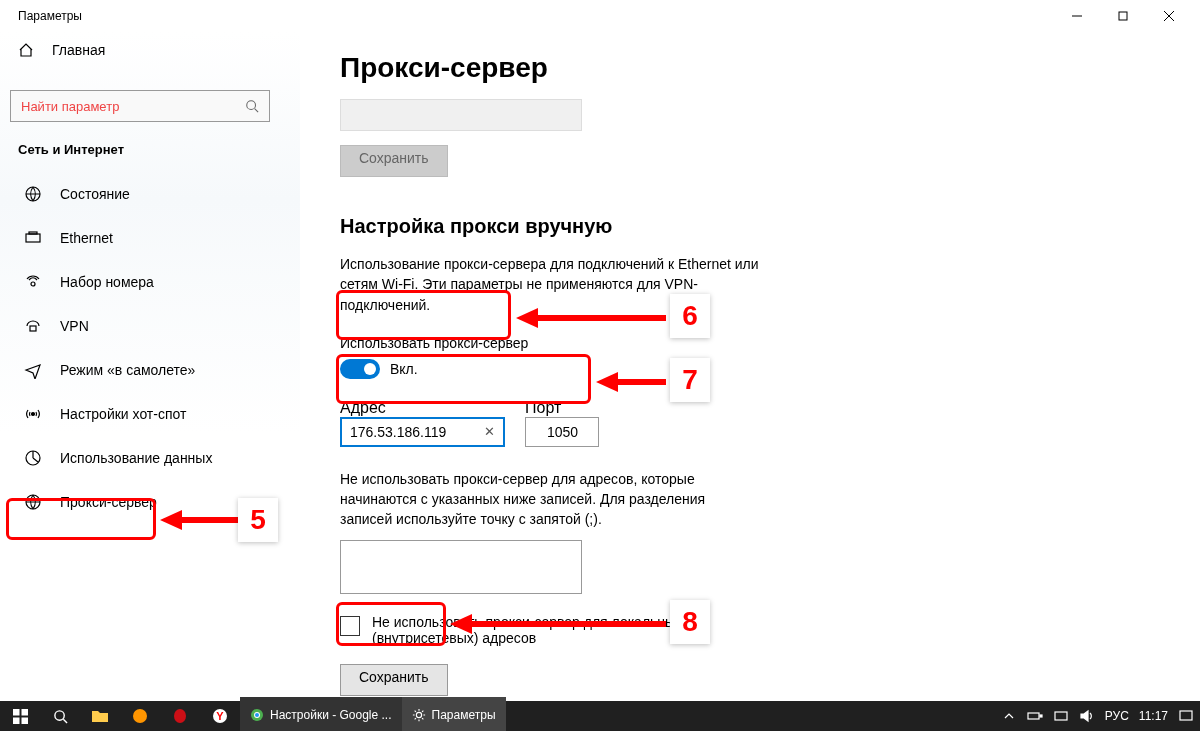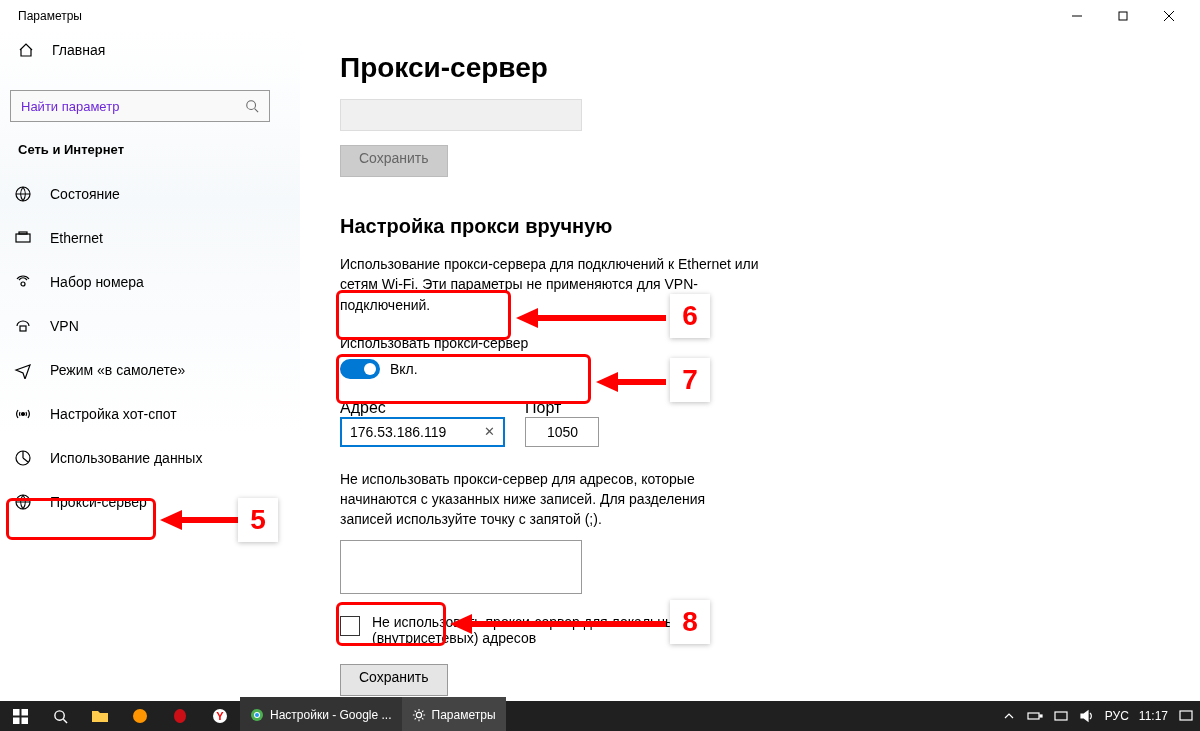--- a/index.html
+++ b/index.html
@@ -12,24 +12,24 @@
   .win-btn { width: 46px; height: 32px; display: flex; align-items: center; justify-content: center; font-size: 12px; }
   .win-btn svg { width: 10px; height: 10px; stroke: #000; stroke-width: 1; fill: none; }
 
   .app { display: flex; height: calc(731px - 32px - 30px); }
 
   
   .sidebar { width: 300px; padding: 10px 0; background: linear-gradient(180deg,#fff 0%,#f6f9fb 25%,#fff 60%); }
   .home { display: flex; height: 38px; padding: 0 18px; font-size: 14px; gap: 18px; }
   .home-icon { width: 16px; height: 16px; }
   .search-wrap { margin: 10px 10px 20px 10px; }
-  .search { width: 260px; height: 32px; border: 1px solid #999; display: flex; align-items: center; padding: 0 10px; font-size: 13px; color: #6d28d9; justify-content: space-between; background: #f9f9f9; }
+  .search { width: 260px; height: 32px; border: 1px solid #999; display: flex; align-items: center; padding: 0 10px; font-size: 13px; color: #ef4444; justify-content: space-between; background: #f9f9f9; }
   .section-head { font-weight: 600; font-size: 13px; padding: 0 18px; margin-bottom: 15px; }
 
-  .nav-item { display: flex; align-items: center; height: 44px; padding: 0 14px; gap: 18px; font-size: 14px; color: #000; }
+  .nav-item { display: flex; align-items: center; height: 44px; padding: 0 24px; gap: 18px; font-size: 14px; color: #000; }
   .nav-icon { width: 18px; height: 18px; stroke: #000; stroke-width: 1.2; fill: none; flex-shrink: 0; }
 
   
   .content { flex: 1; padding: 20px 0 0 40px; font-size: 14px; color: #000; max-width: 650px; }
   h1 { font-size: 28px; font-weight: 600; margin-bottom: 15px; }
   .script-box { width: 242px; height: 32px; background: #f0f0f0; border: 1px solid #ddd; margin-bottom: 14px; }
   .btn { height: 32px; padding: 10px 18px; background: #ccc; border: 1px solid #bbb; color: #666; font-size: 14px; display: inline-flex; align-items: flex-end; }
   .btn.enabled { background: #e5e5e5; color: #000; border: 1px solid #999; }
 
   h2 { font-size: 20px; font-weight: 600; margin: 38px 0 16px 0; }
@@ -148,21 +148,21 @@
       <svg class="nav-icon" viewBox="0 0 18 18">
           <path d="M2 9l14-5-5 14-2-6z"></path>
         </svg>
       <span>Режим «в самолете»</span>
     </div>
     <div class="nav-item">
       <svg class="nav-icon" viewBox="0 0 18 18">
           <path d="M4 5a7 7 0 0 0 0 8 M14 5a7 7 0 0 1 0 8 M6 7a4 4 0 0 0 0 4 M12 7a4 4 0 0 1 0 4"></path>
           <circle cx="9" cy="9" r="1.5" fill="#000"></circle>
         </svg>
-      <span>Настройка хот-спот</span>
+      <span>Настройки хот-спот</span>
     </div>
     <div class="nav-item">
       <svg class="nav-icon" viewBox="0 0 18 18">
           <circle cx="9" cy="9" r="7"></circle>
           <path d="M9 9V2 M9 9l5 4"></path>
         </svg>
       <span>Использование данных</span>
     </div>
     <div class="nav-item">
       <svg class="nav-icon" viewBox="0 0 18 18">

